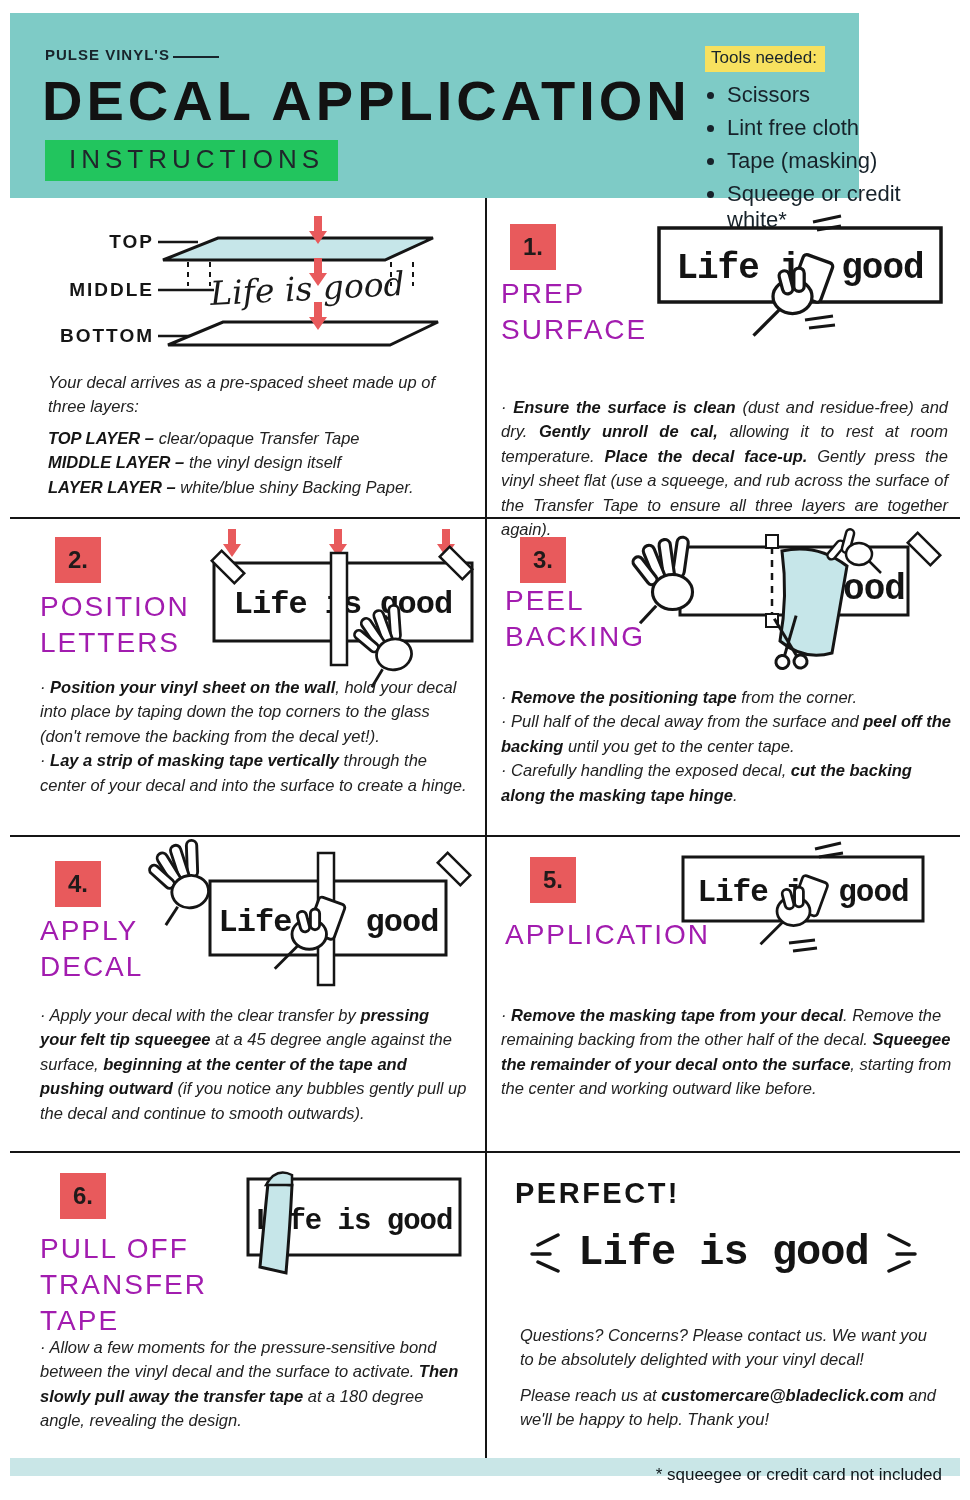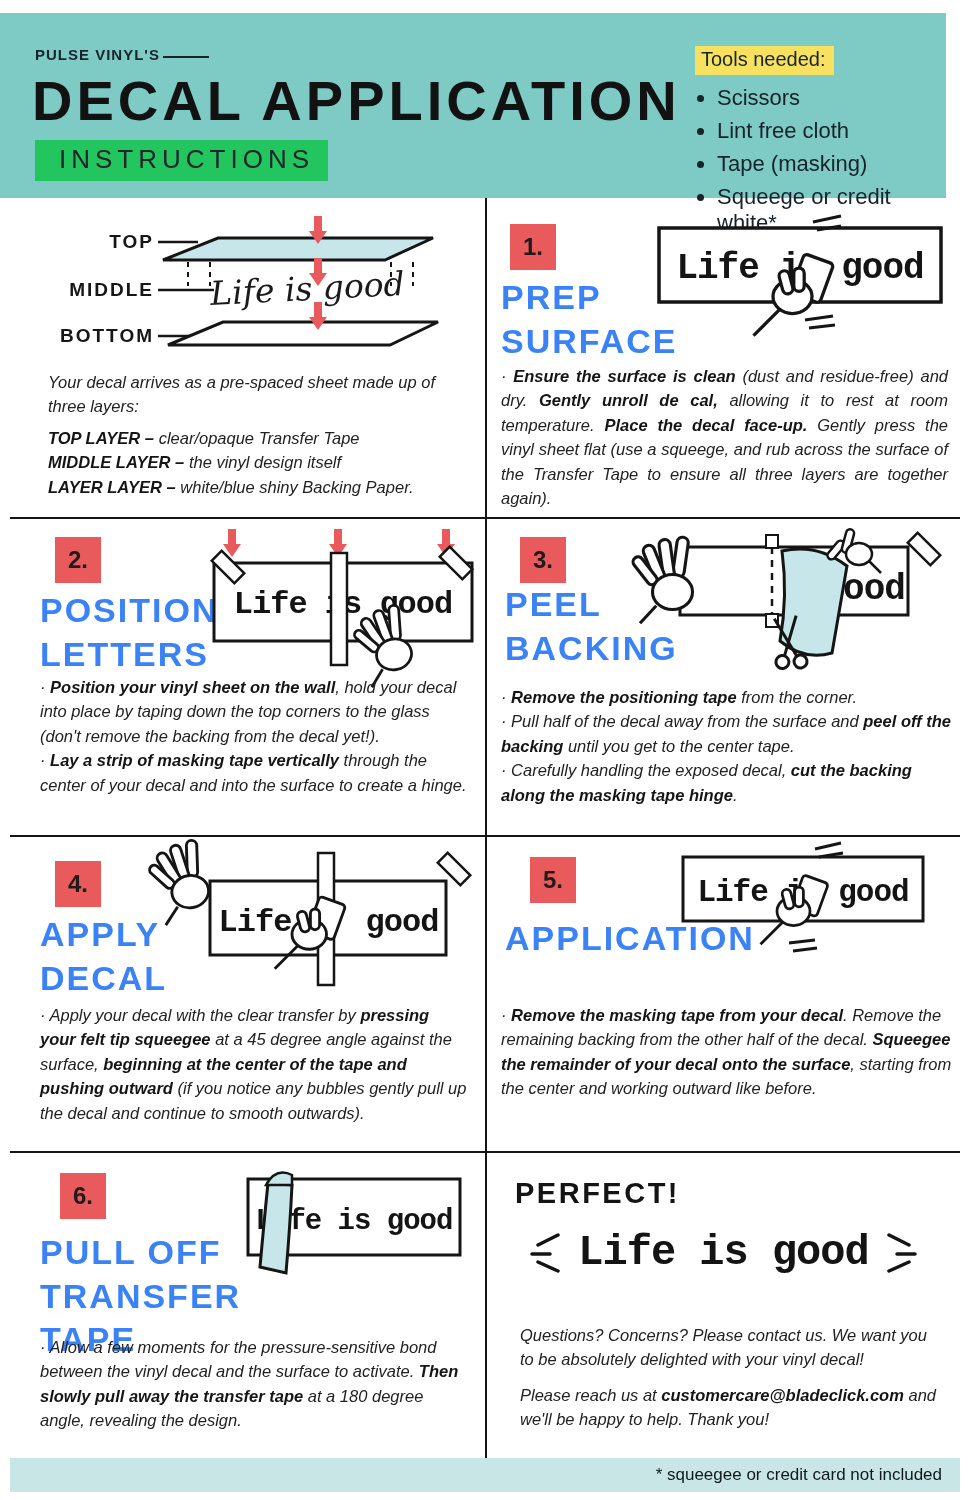--- a/index.html
+++ b/index.html
@@ -1,52 +1,52 @@
 <!DOCTYPE html>
 <html><head>
 <meta charset="utf-8">
 <style>
   html,body { margin:0; padding:0; background:#fff; }
   .page { position:relative; width:970px; height:1500px; background:#ffffff;
           font-family:"Liberation Sans", sans-serif; color:#1d1d1d; overflow:hidden; }
 
   
-  .header { position:absolute; left:0; top:13px; width:946px; height:185px; background:#7ECBC6; }
+  .header { position:absolute; left:10px; top:13px; width:849px; height:185px; background:#7ECBC6; }
   .brand { position:absolute; left:35px; top:33px; font-size:15px; font-weight:700; letter-spacing:1px; color:#18242b; }
   .brand-line { display:inline-block; width:46px; border-bottom:2px solid #18242b; margin-left:3px; vertical-align:2px; }
   .title { position:absolute; left:32px; top:55px; font-size:56px; font-weight:700; letter-spacing:4px; color:#121212; }
   .subtitle { position:absolute; left:35px; top:127px; background:#22c55e; color:#20262b;
               font-size:26px; font-weight:500; letter-spacing:5px; padding:4px 14px 6px 24px; }
   .tools { position:absolute; left:695px; top:33px; width:250px; }
-  .tools-heading { display:inline-block; background:#F7E15F; color:#18242b; font-size:20px; font-weight:500; padding:2px 8px 4px 6px; }
+  .tools-heading { display:inline-block; background:#F7E15F; color:#18242b; font-size:17px; font-weight:500; padding:2px 8px 4px 6px; }
   .tools ul { margin:10px 0 0 22px; padding:0; }
   .tools li { font-size:22px; color:#17222a; margin:0 0 7px 0; }
 
   
   .vline { position:absolute; left:485px; top:198px; width:2px; height:1260px; background:#151515; }
   .hline { position:absolute; left:10px; width:950px; height:2px; background:#151515; }
 
   
   .cell { position:absolute; }
   .badge { position:absolute; width:46px; height:46px; background:#E85A5C; color:#201a1a;
            font-size:24px; font-weight:700; display:flex; align-items:center; justify-content:center; }
-  .step-title { position:absolute; font-size:34px; font-weight:700; letter-spacing:2px; line-height:1.28; color:#3b82f6; }
+  .step-title { position:absolute; font-size:28px; font-weight:400; letter-spacing:2px; line-height:1.28; color:#a21caf; }
   .body-text { position:absolute; font-size:16.5px; line-height:1.48; color:#222;font-style:italic; }
   .rich { white-space:pre-line; }
   .rich b { font-weight:700; color:#151515; }
-  .just { text-align:justify; }
+  .just { text-align:justify;margin-top:31px; }
   svg.illus { position:absolute; overflow:visible; }
 
   
   .result-heading { position:absolute; left:28px; top:24px; font-size:29px; font-weight:700; letter-spacing:2.5px; color:#141414; }
   .result-decal-row { position:absolute; left:0; top:76px; width:100%; display:flex; align-items:center; justify-content:center; gap:18px; }
   .result-decal-text { font-family:"Liberation Mono","DejaVu Sans Mono",monospace; font-weight:700; font-size:42px; letter-spacing:-1px; color:#141414; }
 
   
-  .footer { position:absolute; left:10px; top:1458px; width:950px; height:34px; background:#C9E6E7; }
+  .footer { position:absolute; left:10px; top:1458px; width:950px; height:18px; background:#C9E6E7; }
   .footer span { position:absolute; right:18px; top:0; line-height:34px; font-size:17px; color:#10181c; }
 </style>
 </head>
 <body>
 
 <svg width="0" height="0" style="position:absolute">
   <defs>
     <g id="red-arrow">
         <path d="M-4,0 L4,0 L4,15 L9,15 L0,28 L-9,15 L-4,15 Z" fill="#E85A5C"></path>
       </g>

